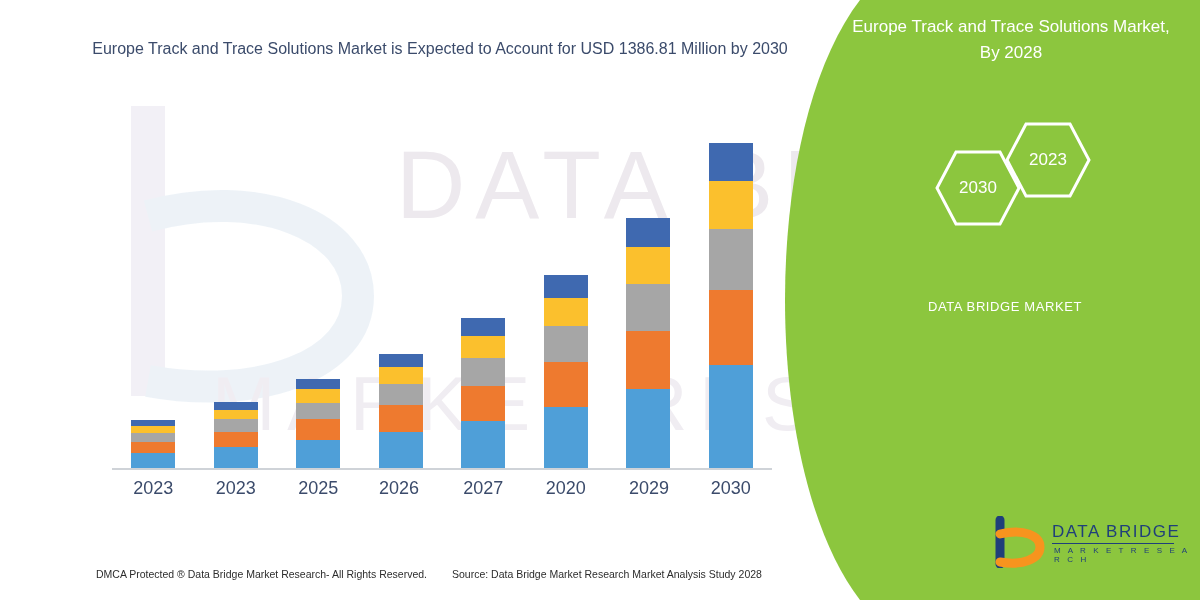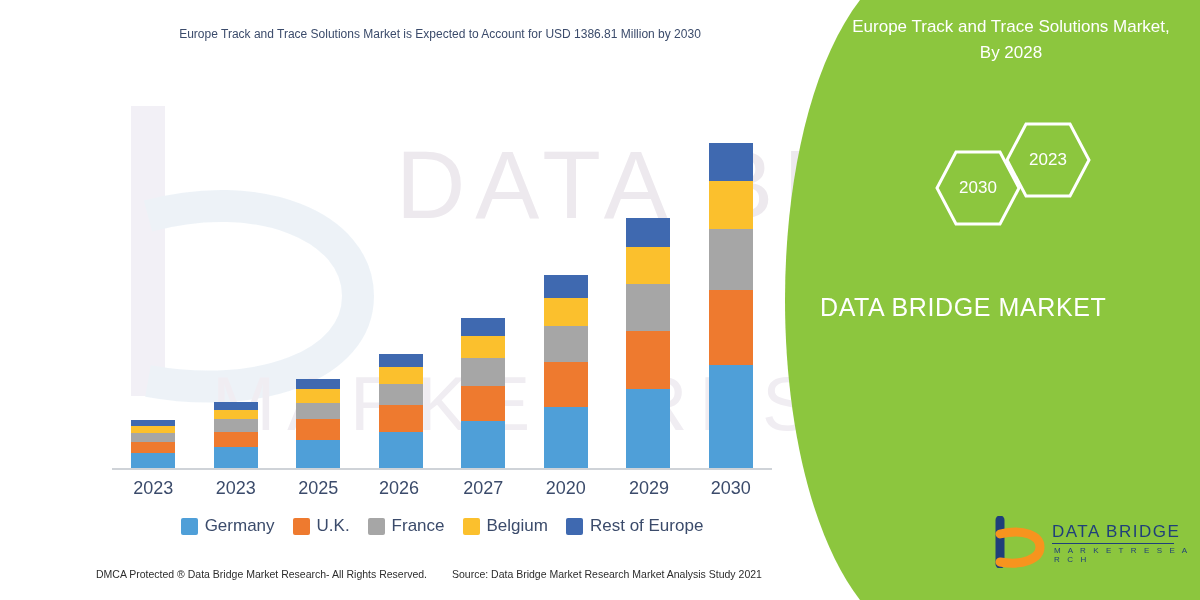--- a/index.html
+++ b/index.html
@@ -16,22 +16,22 @@
     position:absolute;top:0;right:0;width:460px;height:600px;
     background:#8cc63e;
     clip-path: path("M 120 0 L 460 0 L 460 600 L 120 600 C 20 470, 20 130, 120 0 Z");
   }
   .green-title{
     position:absolute;top:14px;right:24px;width:330px;
     text-align:center;color:#ffffff;font-size:17px;line-height:26px;
     font-family:"Liberation Sans",sans-serif;
   }
   .dbmr-text{
-    position:absolute;top:292px;right:10px;width:370px;text-align:left;
-    color:#ffffff;font-size:25px;line-height:30px;letter-spacing:.6px;
+    position:absolute;top:292px;right:10px;width:370px;text-align:center;
+    color:#ffffff;font-size:13px;line-height:30px;letter-spacing:.6px;
   }
   
   .hex{
     position:absolute;width:86px;height:76px;
     display:flex;align-items:center;justify-content:center;
     color:#ffffff;font-size:17px;
   }
   .hex svg{position:absolute;inset:0;}
   .hex span{position:relative;z-index:2;}
   .hex-2030{left:935px;top:150px;}
@@ -52,22 +52,22 @@
     font-size:76px;letter-spacing:12px;color:#f0edf2;
     font-family:"Liberation Sans",sans-serif;white-space:nowrap;
   }
   .wm-b{
     position:absolute;left:108px;top:96px;width:300px;height:330px;
     opacity:.55;
   }
 
   
   .chart-title{
-    position:absolute;left:60px;top:14px;width:760px;text-align:center;
-    color:#3b4b6b;font-size:12px;line-height:41px;
+    position:absolute;left:60px;top:34px;width:760px;text-align:center;
+    color:#3b4b6b;font-size:16px;line-height:30px;
   }
   .plot{
     position:absolute;left:112px;top:120px;width:660px;height:348px;
   }
   .axis-line{
     position:absolute;left:112px;top:468px;width:660px;height:2px;background:#cfd3d8;
   }
   .bar-group{
     position:absolute;bottom:0;display:flex;flex-direction:column-reverse;
     width:44px;
@@ -190,46 +190,24 @@
   <div class="xlabels" id="xlabels">
       <div class="xlabel" style="left: 1.25px;">2023</div>
       <div class="xlabel" style="left: 83.75px;">2023</div>
       <div class="xlabel" style="left: 166.25px;">2025</div>
       <div class="xlabel" style="left: 247px;">2026</div>
       <div class="xlabel" style="left: 331.25px;">2027</div>
       <div class="xlabel" style="left: 413.75px;">2020</div>
       <div class="xlabel" style="left: 497px;">2029</div>
       <div class="xlabel" style="left: 578.75px;">2030</div>
     </div>
-  <div class="legend" id="legend">
-      <div class="legend-item">
-        <div class="legend-swatch" style="background: rgb(79, 159, 216);"></div>
-        <div class="legend-label">Germany</div>
-      </div>
-      <div class="legend-item">
-        <div class="legend-swatch" style="background: rgb(238, 122, 47);"></div>
-        <div class="legend-label">U.K.</div>
-      </div>
-      <div class="legend-item">
-        <div class="legend-swatch" style="background: rgb(166, 166, 166);"></div>
-        <div class="legend-label">France</div>
-      </div>
-      <div class="legend-item">
-        <div class="legend-swatch" style="background: rgb(251, 192, 45);"></div>
-        <div class="legend-label">Belgium</div>
-      </div>
-      <div class="legend-item">
-        <div class="legend-swatch" style="background: rgb(63, 105, 176);"></div>
-        <div class="legend-label">Rest of Europe</div>
-      </div>
-    </div>
 
   <div class="footer">
     <div class="footer-left">DMCA Protected ® Data Bridge Market Research-  All Rights Reserved.</div>
-    <div class="footer-right">Source: Data Bridge Market Research  Market Analysis Study 2021</div>
+    <div class="footer-right">Source: Data Bridge Market Research  Market Analysis Study 2028</div>
   </div>
 
   <div class="green-panel"></div>
   <div class="green-title">Europe Track and Trace Solutions Market, By 2028</div>
 
   <div class="hex hex-2030">
     <svg viewBox="0 0 86 76">
         <polygon points="21,2 65,2 84,38 65,74 21,74 2,38" fill="none" stroke="#ffffff" stroke-width="3"></polygon>
       </svg>
     <span>2030</span>

